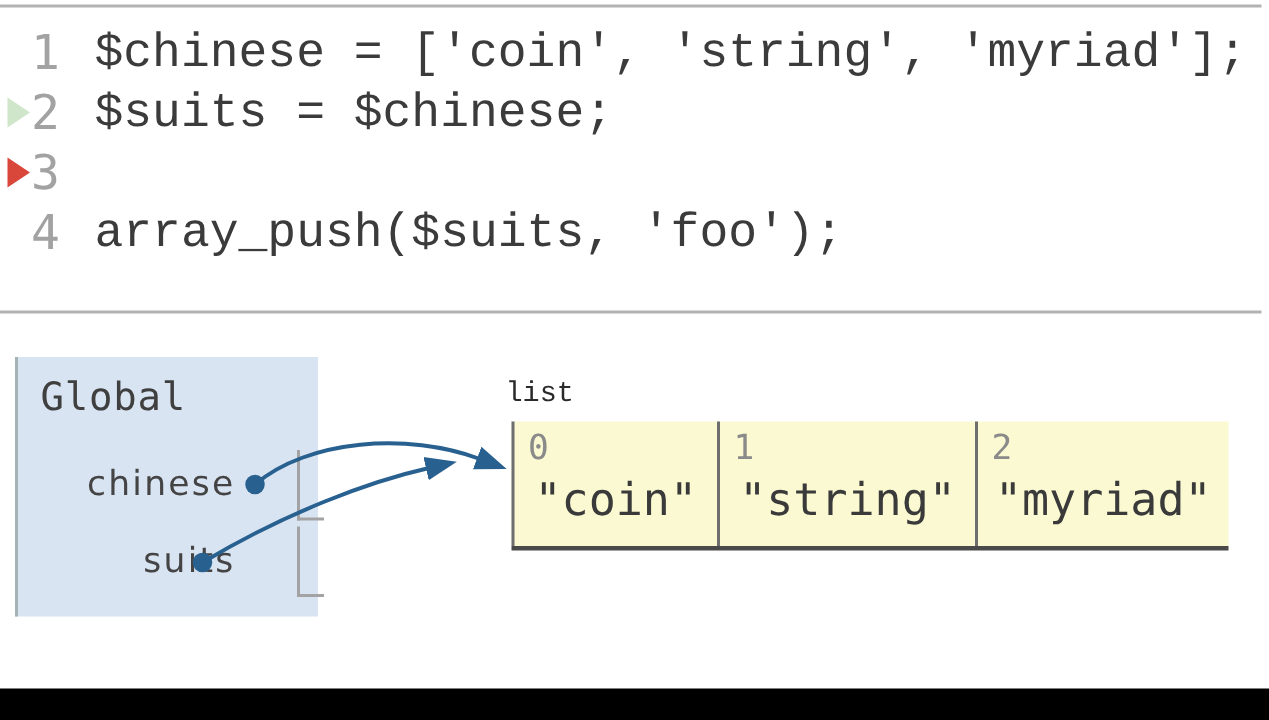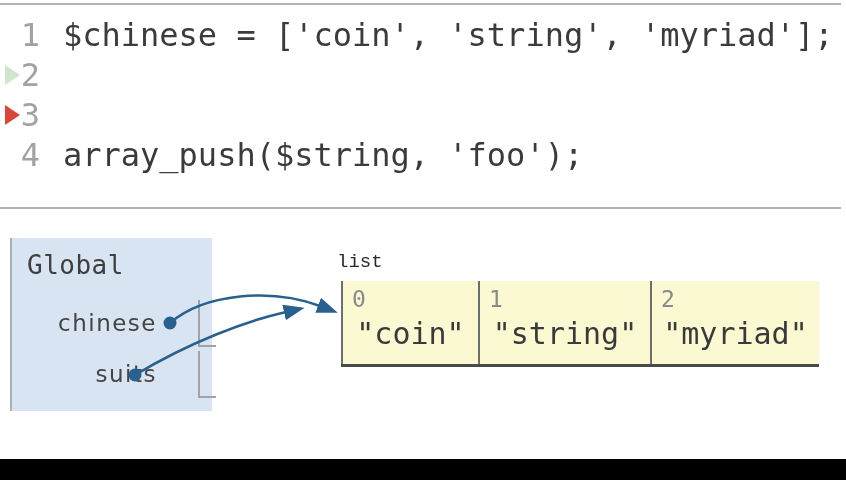--- a/index.html
+++ b/index.html
@@ -68,20 +68,21 @@
     display: inline-block;
     width: 40px;
     text-align: right;
     color: #a2a2a2;
     flex: 0 0 auto;
   }
   .codetext {
     margin-left: 23px;
     color: #3b3b3b;
     white-space: pre;
+    font-family: Liberation Mono, monospace;
   }
 
   
   .frame {
     position: absolute;
     left: 10px;
     top: 238px;
     width: 202px;
     height: 173px;
     box-sizing: border-box;
@@ -204,29 +205,30 @@
 
   <div class="code-area">
     <div class="code-row" data-pointer="none">
 
       <span class="lineno">1</span>
       <span class="codetext">$chinese = ['coin', 'string', 'myriad'];</span>
     </div>
     <div class="code-row" data-pointer="prev">
       <span class="gutter-arrow"></span>
       <span class="lineno">2</span>
+      <span class="codetext">$suits = $chinese;</span>
     </div>
     <div class="code-row" data-pointer="current">
       <span class="gutter-arrow"></span>
       <span class="lineno">3</span>
     </div>
     <div class="code-row" data-pointer="none">
 
       <span class="lineno">4</span>
-      <span class="codetext">array_push($string, 'foo');</span>
+      <span class="codetext">array_push($suits, 'foo');</span>
     </div>
   </div>
 
   <div class="rule rule-mid"></div>
 
   <div class="frame">
     <div class="frame-header">Global</div>
     <div class="var-row var-row-0">
       <span class="var-name">chinese</span>
       <span class="var-slot"></span>

